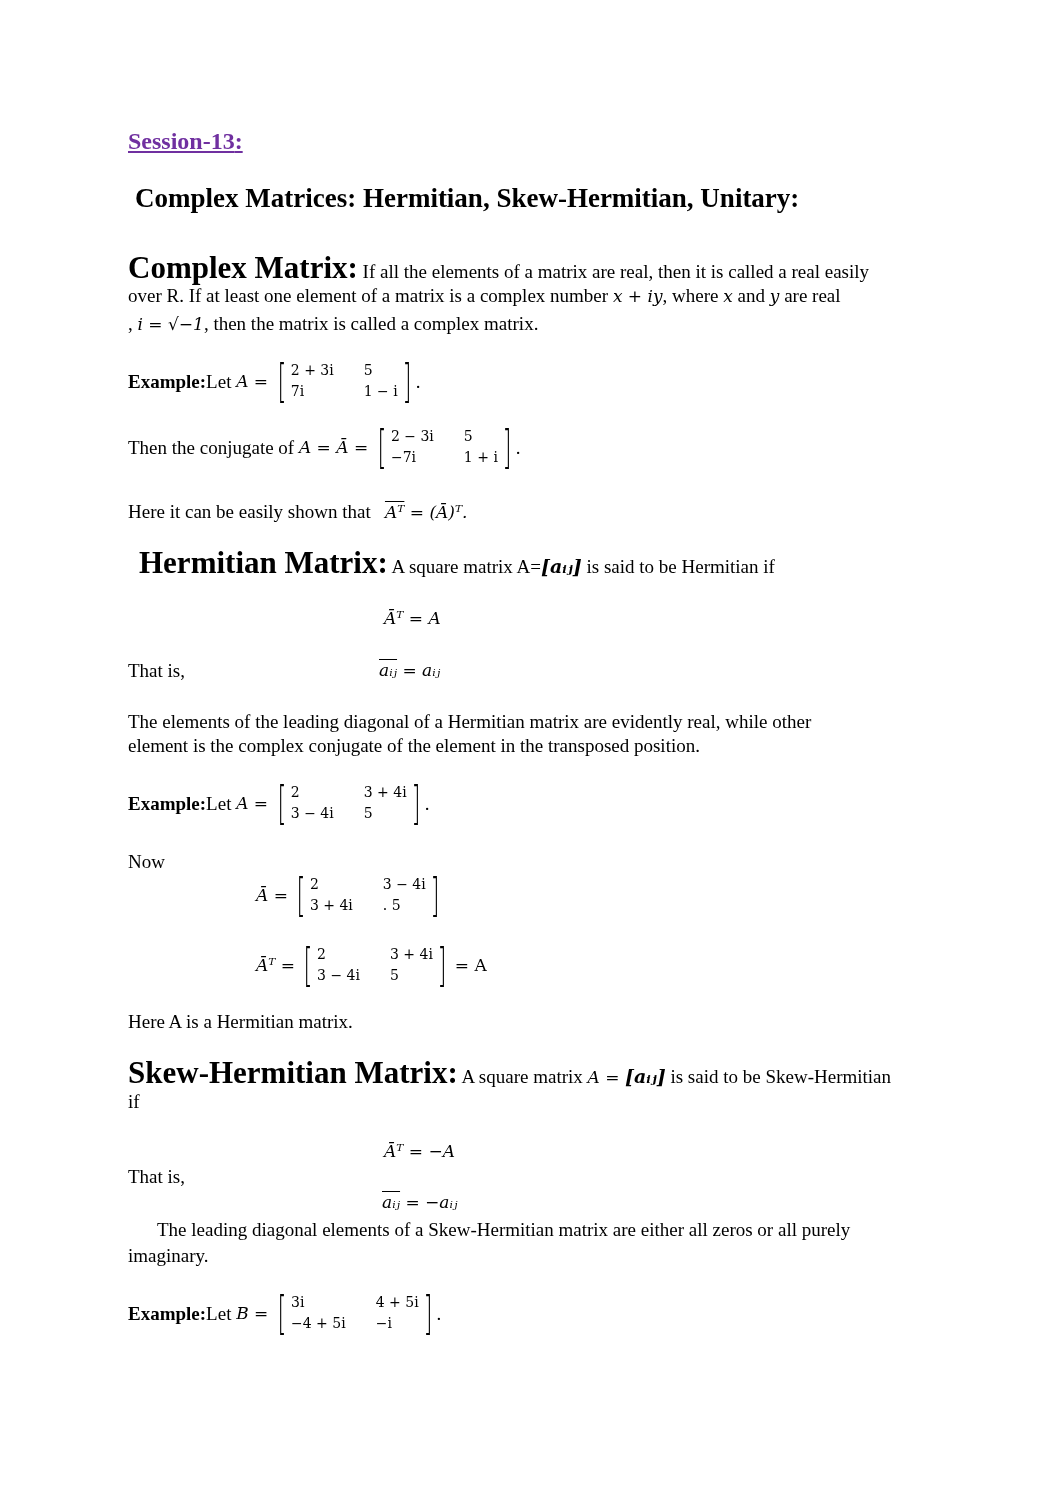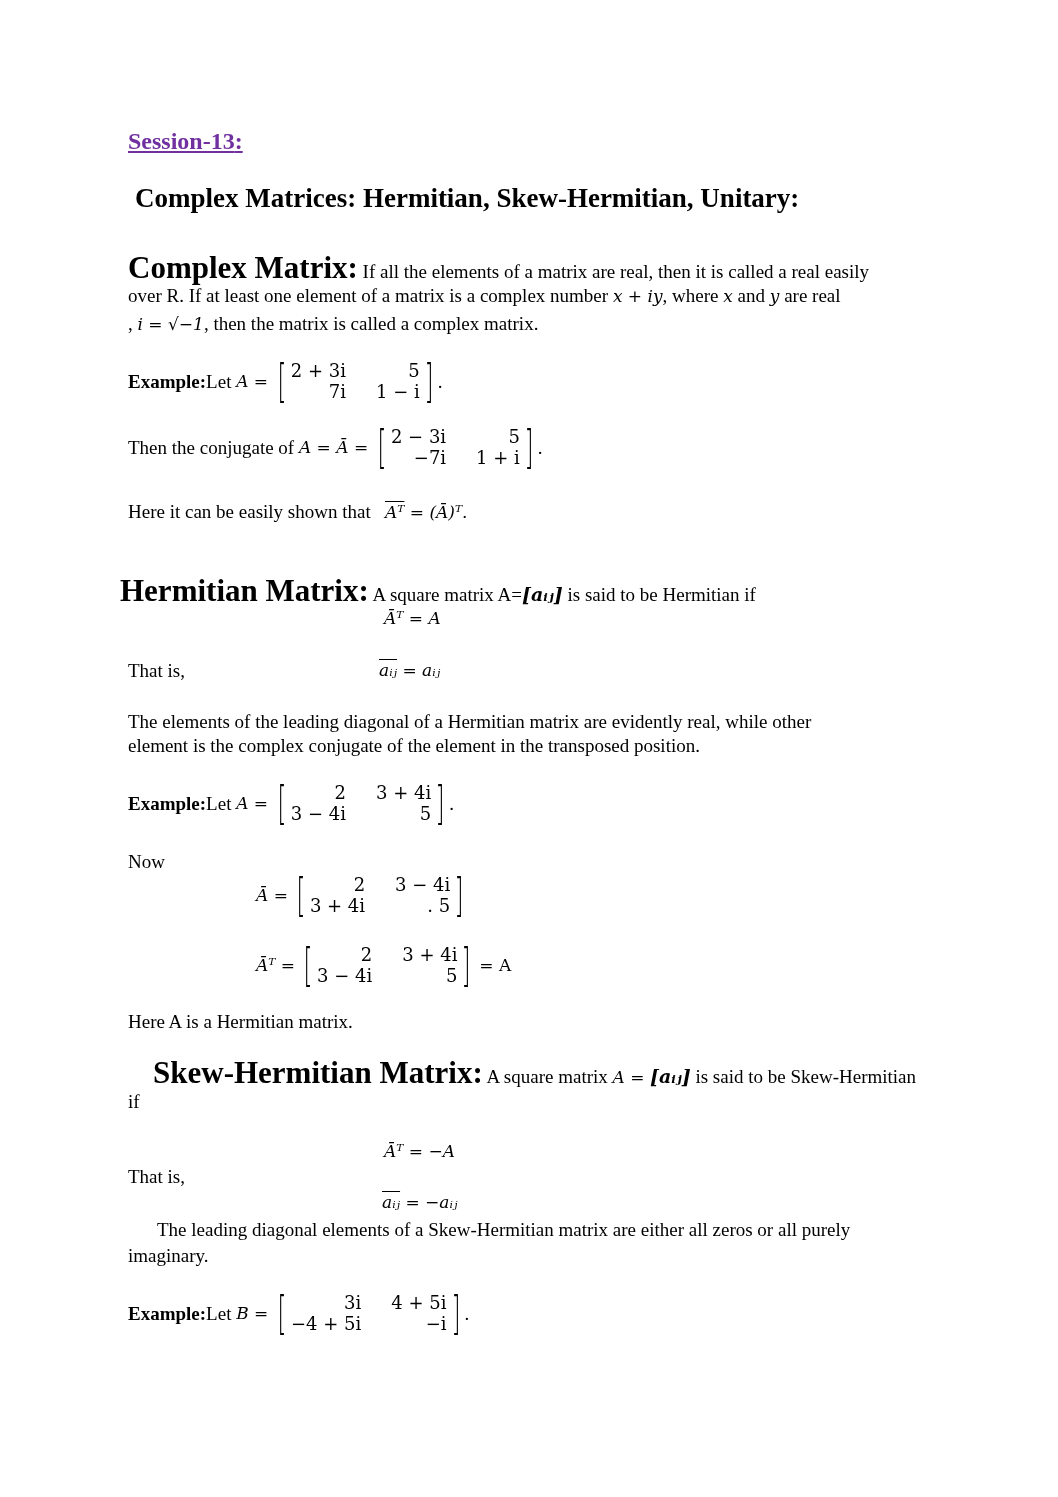--- a/index.html
+++ b/index.html
@@ -9,21 +9,21 @@
   .session { left:128px; top:128px; font-size:24px; font-weight:bold; color:#7030a0; text-decoration:underline; }
   .title { left:135px; top:183px; font-size:27px; font-weight:bold; }
   .h { font-size:31px; font-weight:bold; }
   .p { font-size:19px; line-height:27px; }
   .m { font-family:"DejaVu Serif", serif; font-style:italic; font-size:17px; }
   .mr { font-family:"DejaVu Serif", serif; font-size:17px; }
   .b { font-weight:bold; }
   .over { text-decoration:overline; }
   .matrix { display:inline-flex; align-items:center; vertical-align:middle; position:relative; }
   .br { font-size:46px; font-weight:100; line-height:1; transform:scaleX(0.5); color:#000; font-family:"DejaVu Sans", sans-serif; }
-  .mgrid { display:grid; grid-template-columns:auto auto; column-gap:30px; row-gap:0; font-family:"DejaVu Serif", serif; font-size:18px; line-height:21px; text-align:right; }
+  .mgrid { display:grid; grid-template-columns:auto auto; column-gap:30px; row-gap:0; font-family:"DejaVu Serif", serif; font-size:14px; line-height:21px; text-align:left; }
   .mgrid span { font-style:normal; }
 </style>
 </head>
 <body>
 
 <div class="abs session"><span>Session-13</span><span>:</span></div>
 <div class="abs title">Complex Matrices: Hermitian, Skew-Hermitian, Unitary:</div>
 
 <div class="abs" style="left:128px; top:250px;">
   <span class="h">Complex Matrix:</span><span class="p"> If all the elements of a matrix are real, then it is called a real easily</span>
@@ -60,21 +60,21 @@
         <span>1 + i</span>
     </span>
       <span class="br">]</span>
     </span>.
 </div>
 
 <div class="abs p" style="left:128px; top:498px;">
   <span>Here it can be easily shown that </span>&nbsp;&nbsp;<span class="m over">Aᵀ</span><span class="m"> = (Ā)ᵀ.</span>
 </div>
 
-<div class="abs" style="left:120px; top:545px;margin-top:28px;">
+<div class="abs" style="left:139px; top:545px;">
   <span class="h">Hermitian Matrix:</span><span class="p"> A square matrix A=</span><span class="m b" style="font-size:19px;">[aᵢⱼ]</span><span class="p"> is said to be Hermitian if</span>
 </div>
 <div class="abs m" style="left:384px; top:608px;">Āᵀ = A</div>
 <div class="abs p" style="left:128px; top:657px;">That is,</div>
 <div class="abs" style="left:379px; top:660px;">
   <span class="m over">aᵢⱼ</span><span class="m"> = aᵢⱼ</span>
 </div>
 <div class="abs p" style="left:128px; top:708px;">The elements of the leading diagonal of a Hermitian matrix are evidently real, while other</div>
 <div class="abs p" style="left:128px; top:732px;">element is the complex conjugate of the element in the transposed position.</div>
 
@@ -117,21 +117,21 @@
         <span>3 + 4i</span>
       <span>3 − 4i</span>
         <span>5</span>
     </span>
       <span class="br">]</span>
     </span>&nbsp;<span class="mr">= A</span>
 </div>
 
 <div class="abs p" style="left:128px; top:1008px;">Here A is a Hermitian matrix.</div>
 
-<div class="abs" style="left:128px; top:1055px;margin-left:25px;">
+<div class="abs" style="left:128px; top:1055px;">
   <span class="h">Skew-Hermitian Matrix:</span><span class="p"> A square matrix </span><span class="m">A = </span><span class="m b" style="font-size:19px;">[aᵢⱼ]</span><span class="p"> is said to be Skew-Hermitian</span>
 </div>
 <div class="abs p" style="left:128px; top:1088px;">if</div>
 <div class="abs m" style="left:384px; top:1141px;font-style:italic;">Āᵀ = −A</div>
 <div class="abs p" style="left:128px; top:1163px;">That is,</div>
 <div class="abs" style="left:382px; top:1192px;">
   <span class="m over">aᵢⱼ</span><span class="m"> = −aᵢⱼ</span>
 </div>
 <div class="abs p" style="left:128px; top:1216px;margin-left:29px;">The leading diagonal elements of a Skew-Hermitian matrix are either all zeros or all purely</div>
 <div class="abs p" style="left:128px; top:1242px;">imaginary.</div>

